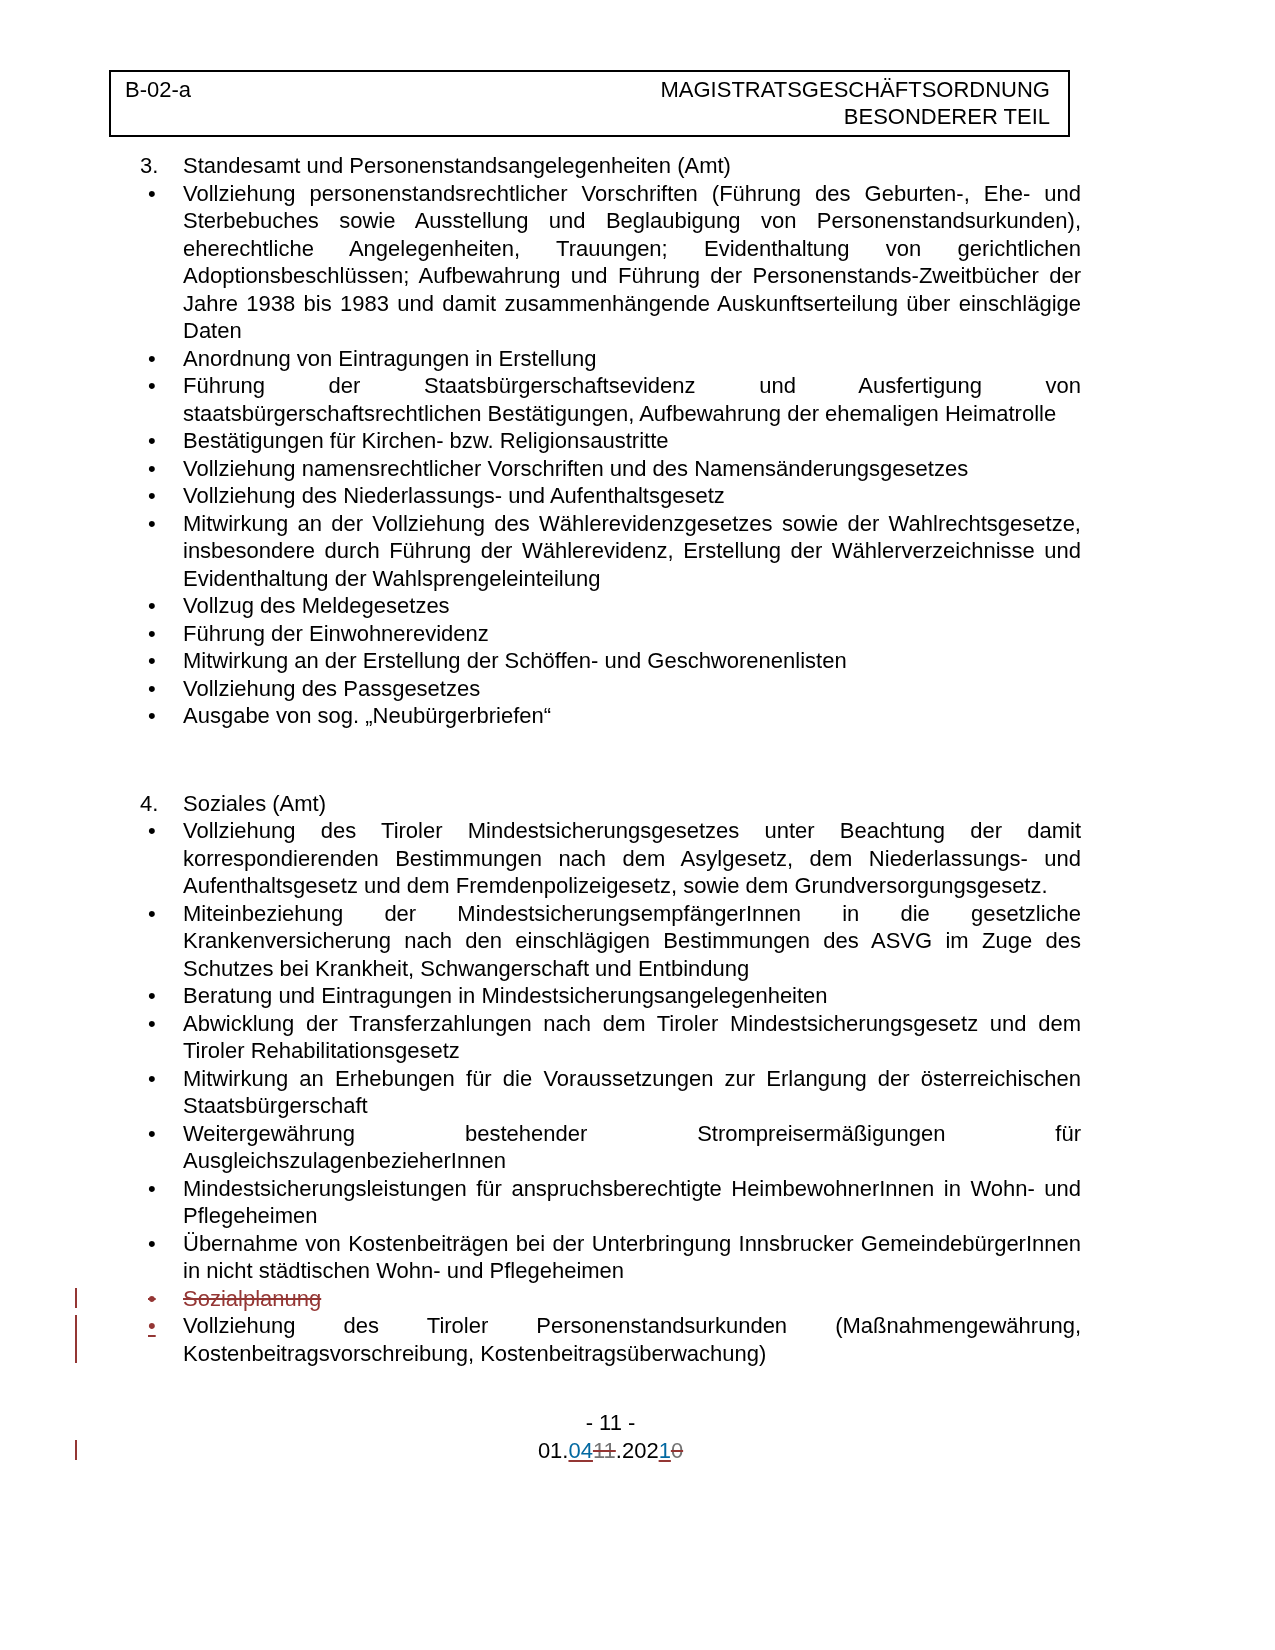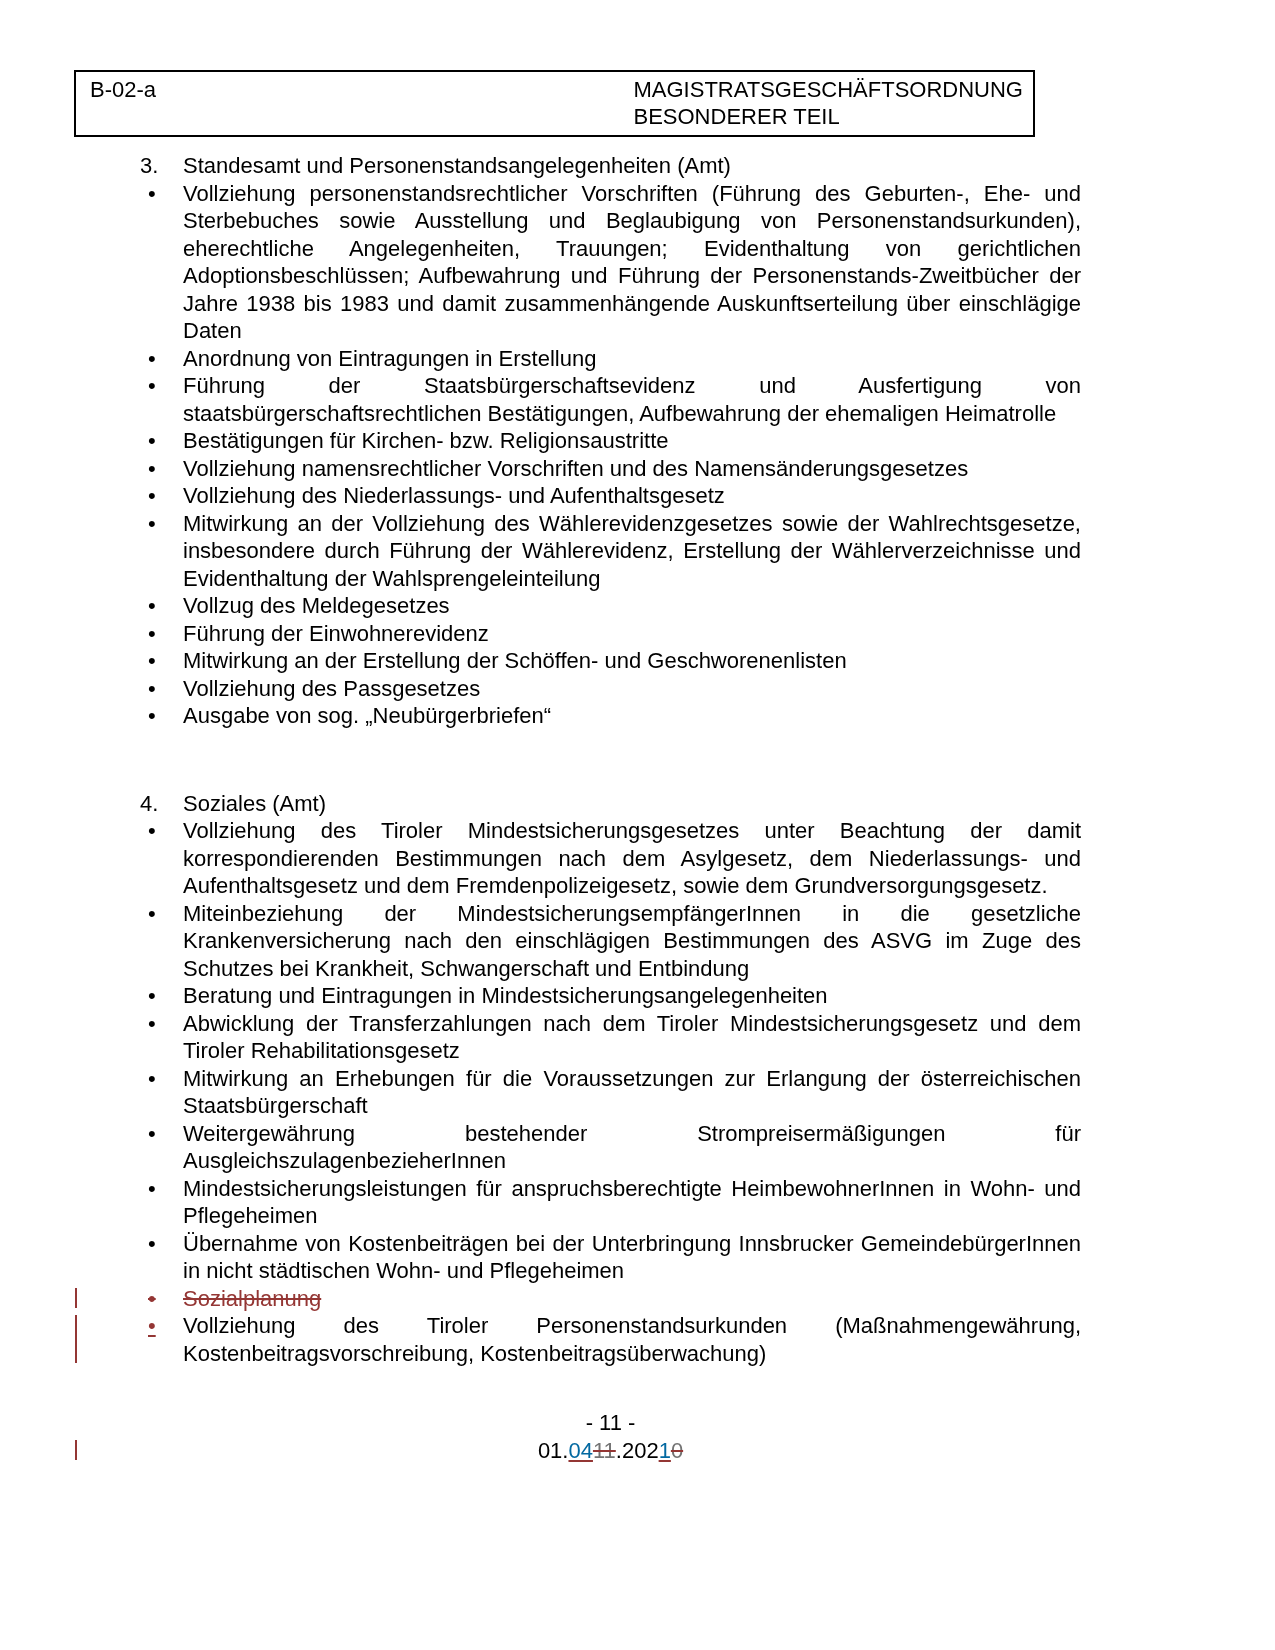--- a/index.html
+++ b/index.html
@@ -6,32 +6,32 @@
   html, body { background: #ffffff; }
   body {
     width: 1275px;
     height: 1650px;
     position: relative;
     font-family: "Liberation Sans", sans-serif;
     color: #000000;
     overflow: hidden;
   }
   .header-box {
-    margin: 70px 0 0 74px;
+    margin: 70px 0 0 109px;
     width: 961px;
     border: 2px solid #000000;
     display: flex;
     justify-content: space-between;
     align-items: flex-start;
-    padding: 4px 10px 5px 14px;
+    padding: 4px 18px 5px 14px;
     font-size: 22px;
     line-height: 27px;
     gap: 40px;
   }
-  .header-right { }
+  .header-right { text-align: right; }
   .content {
     margin-left: 140px;
     width: 941px;
     margin-top: 15px;
     font-size: 22px;
     line-height: 27.5px;
   }
   .section-head { display: flex; }
   .section-number { width: 43px; flex: 0 0 43px; }
   .section + .section { margin-top: 60px; }

